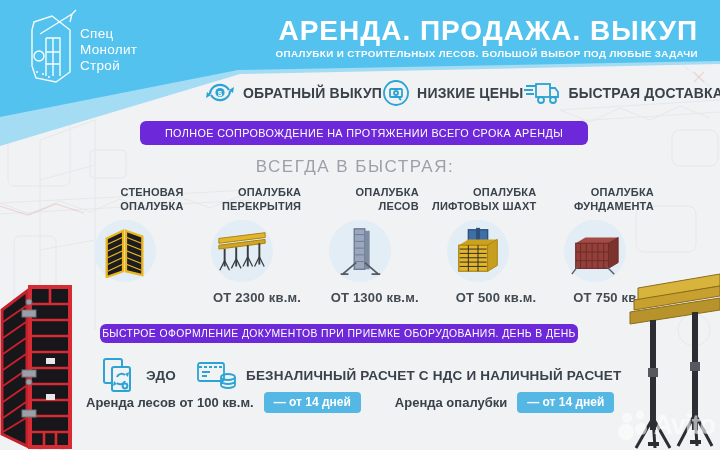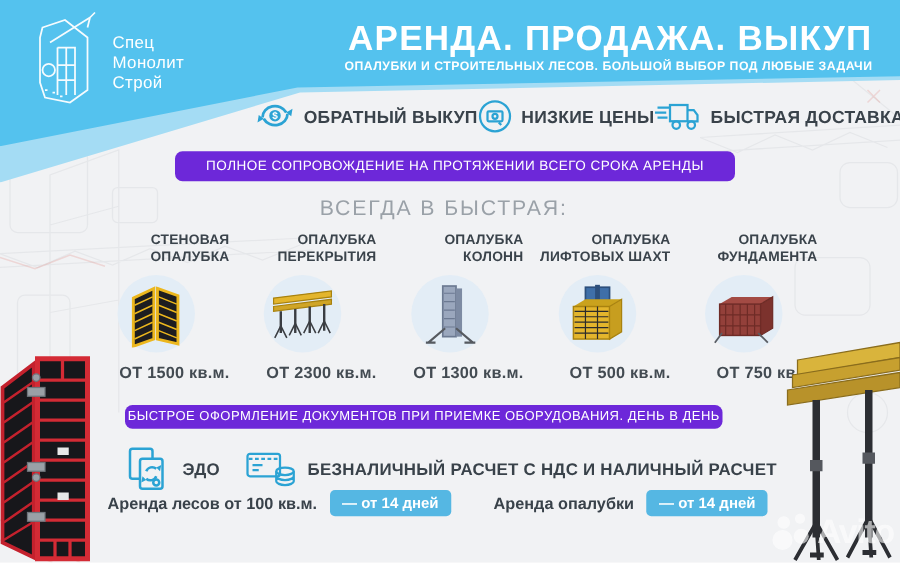--- a/index.html
+++ b/index.html
@@ -7,21 +7,21 @@
     background:#f1f2f4;font-family:"Liberation Sans",sans-serif;}
   
   .bg-pattern{position:absolute;inset:0;z-index:0;}
   
   .header-wedge-light{position:absolute;top:0;left:0;width:720px;height:150px;z-index:1;
     background:#a4dcf4;
     clip-path:polygon(0 0,100% 0,100% 64px,240px 74px,0 146px);}
   .header-blue{position:absolute;top:0;left:0;width:720px;height:150px;z-index:2;
     background:#54c2ee;
     clip-path:polygon(0 0,100% 0,100% 61px,238px 70px,0 117px);}
-  .logo{position:absolute;left:26px;top:8px;display:flex;gap:10px;align-items:flex-start;z-index:3;}
+  .logo{position:absolute;left:26px;top:8px;display:flex;align-items:flex-start;z-index:3;}
   .logo-text{color:#fff;font-size:13.5px;line-height:1.18;letter-spacing:.3px;margin-top:18px;}
   .hdr-title{position:absolute;top:15px;right:22px;z-index:3;color:#fff;
     font-size:28px;font-weight:700;letter-spacing:1px;white-space:nowrap;}
   .hdr-subtitle{position:absolute;top:48px;right:22px;z-index:3;color:#fff;
     font-size:9.8px;font-weight:700;letter-spacing:.4px;white-space:nowrap;}
   
   .features{position:absolute;left:204px;top:78px;width:490px;z-index:3;
     display:flex;justify-content:space-between;align-items:center;}
   .feature{display:flex;align-items:center;gap:7px;}
   .feature-label{font-size:14px;font-weight:700;color:#39424a;letter-spacing:.2px;white-space:nowrap;}
@@ -162,21 +162,20 @@
           <polygon points="9,15 26,7 26,49 9,55" fill="#1d1d20" stroke="#ecb71e" stroke-width="2.4"></polygon>
           <g stroke="#ecb71e" stroke-width="1.3">
             <path d="M10 21 L25 14 M10 28 L25 21 M10 35 L25 28 M10 42 L25 35 M10 49 L25 42"></path>
           </g>
           <polygon points="29,7 46,13 46,53 29,49" fill="#1d1d20" stroke="#ecb71e" stroke-width="2.4"></polygon>
           <g stroke="#ecb71e" stroke-width="1.3">
             <path d="M30 14 L45 20 M30 21 L45 27 M30 28 L45 34 M30 35 L45 41 M30 42 L45 48"></path>
           </g>
         </svg>
       </div>
-      <div class="product-price">ОТ 1500 кв.м.</div>
     </div>
 
     <div class="product">
       <div class="product-title">
         <div>ОПАЛУБКА</div>
         <div>ПЕРЕКРЫТИЯ</div>
       </div>
       <div class="product-circle">
         <svg width="54" height="54" viewBox="0 0 56 56">
           <polygon points="4,15 52,9 52,14 4,20" fill="#e3b52c" stroke="#a8820f" stroke-width="1"></polygon>
@@ -188,21 +187,21 @@
             <path d="M10 38 L5 48 M10 38 L15 48 M22 36 L17 46 M22 36 L27 46 M34 34 L29 44 M34 34 L39 44 M46 34 L41 44 M46 34 L51 44"></path>
           </g>
         </svg>
       </div>
       <div class="product-price">ОТ 2300 кв.м.</div>
     </div>
 
     <div class="product">
       <div class="product-title">
         <div>ОПАЛУБКА</div>
-        <div>КОЛОНН</div>
+        <div>ЛЕСОВ</div>
       </div>
       <div class="product-circle">
         <svg width="54" height="54" viewBox="0 0 56 56">
           <rect x="22" y="5" width="11" height="42" fill="#9aa7bd" stroke="#6c7a92" stroke-width="1.4"></rect>
           <rect x="33" y="7" width="5" height="40" fill="#7d8ba3"></rect>
           <g stroke="#6c7a92" stroke-width="1">
             <path d="M23 11 h9 M23 18 h9 M23 25 h9 M23 32 h9 M23 39 h9"></path>
           </g>
           <g stroke="#565a60" stroke-width="1.8">
             <path d="M24 40 L10 52 M33 40 L47 52 M8 52 h8 M40 52 h9"></path>

